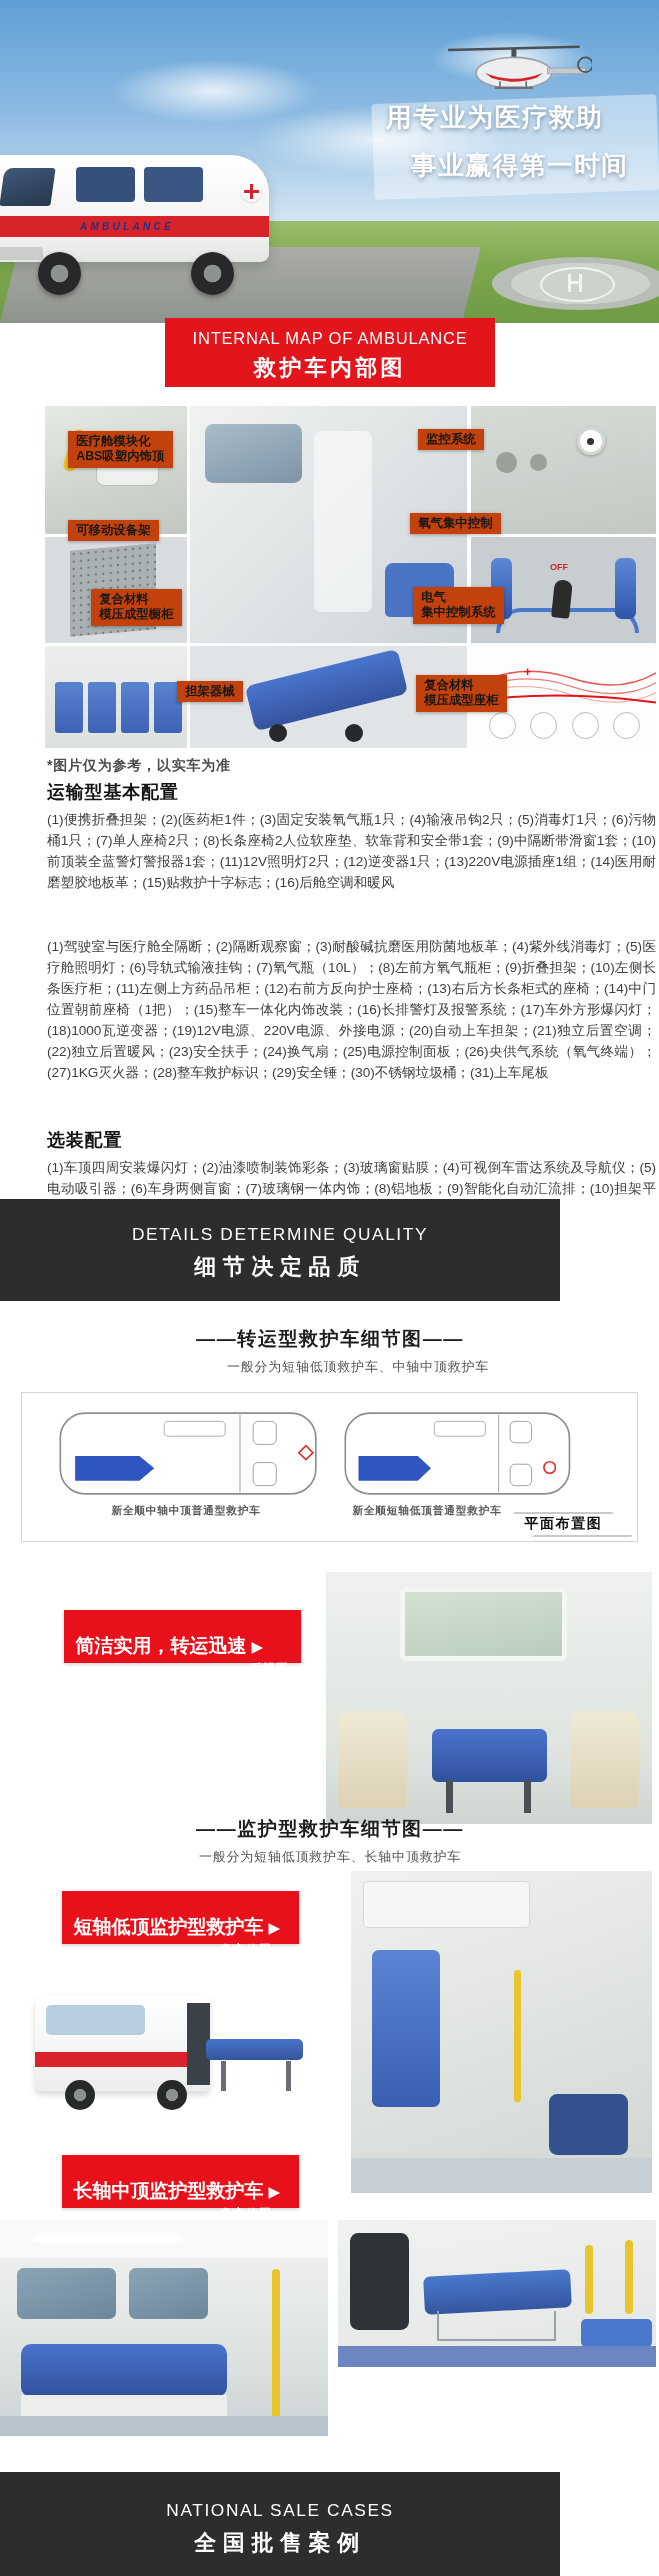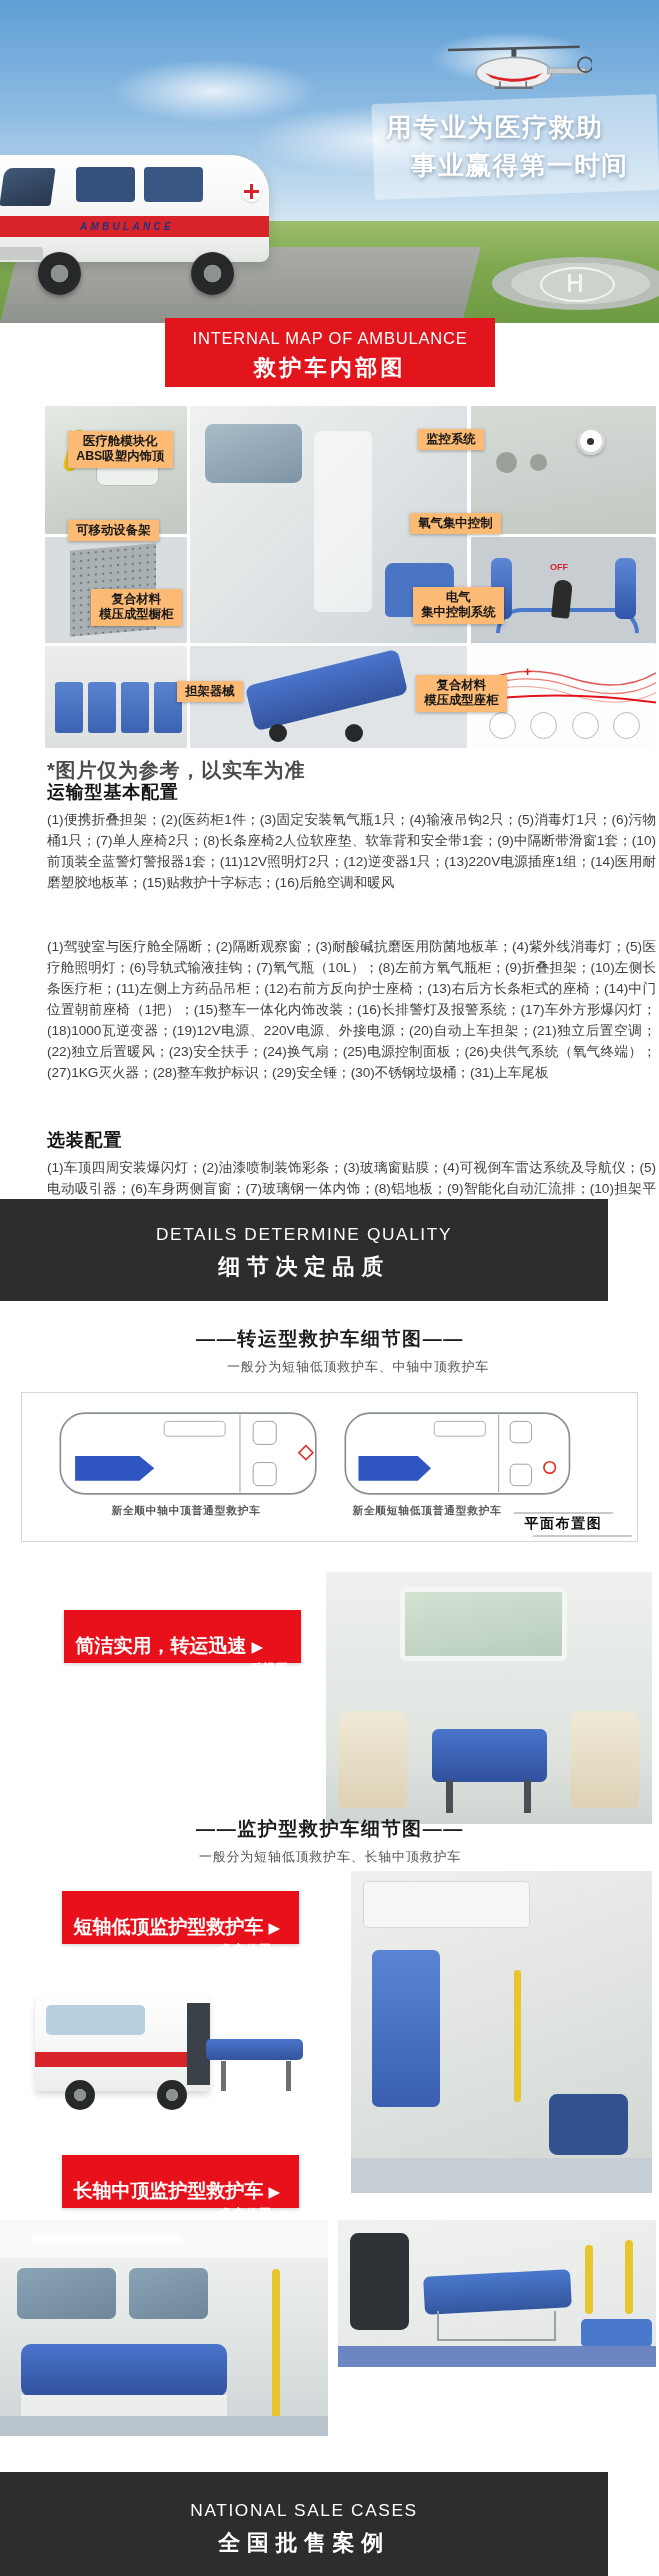--- a/index.html
+++ b/index.html
@@ -16,42 +16,42 @@
       linear-gradient(180deg,#5f9fd6 0%,#8dbbe2 35%,#c6def0 62%,#e9f2f8 78%,#eef3f2 100%);}
   .grass{left:0;top:221px;width:660px;height:102px;background:linear-gradient(180deg,#9dbd6c,#7da84e 45%,#6f9a45);}
   .road{left:0;top:247px;width:462px;height:76px;background:linear-gradient(180deg,#a9aca7,#8f938e);transform:skewX(-14deg);transform-origin:bottom left;}
   .helipad{left:492px;top:257px;width:177px;height:53px;border-radius:50%;background:radial-gradient(#cdd3cc 0 55%,#b7beb6 56% 100%);}
   .helipad-ring{left:48px;top:10px;width:71px;height:31px;border:2.5px solid #f2f4f1;border-radius:50%;}
   .hp-h1{left:76px;top:16.5px;width:3.3px;height:18px;background:#f2f4f1;}
   .hp-h2{left:87px;top:16.5px;width:3.3px;height:18px;background:#f2f4f1;}
   .hp-h3{left:78px;top:24px;width:10.7px;height:3.3px;background:#f2f4f1;}
   .slogan-panel{left:373px;top:99px;width:285px;height:96px;background:rgba(255,255,255,.42);transform:rotate(-2deg);border-radius:3.3px;}
   .slogan{color:#fff;font-weight:bold;font-size:25.6px;letter-spacing:1.6px;text-shadow:0 1.6px 4.1px rgba(40,60,80,.45);white-space:nowrap;}
-  .slogan1{left:386px;top:110px;}
+  .slogan1{left:386px;top:100px;}
   .slogan2{left:411px;top:148px;}
   
   .amb-body{left:-15px;top:155px;width:284px;height:107px;background:linear-gradient(180deg,#ffffff,#f2f3f2 70%,#e4e6e4);border-radius:15px 38px 8.2px 8.2px;box-shadow:0 5px 11.5px rgba(60,70,60,.25);}
   .amb-windshield{left:1.6px;top:168px;width:51px;height:38px;background:linear-gradient(160deg,#41597a,#27374d);border-radius:8.2px 3.3px 3.3px 3.3px;transform:skewX(-8deg);}
   .amb-win1{left:76px;top:167px;width:59px;height:35px;background:#35507a;border-radius:4.1px;}
   .amb-win2{left:144px;top:167px;width:59px;height:35px;background:#3a5682;border-radius:4.1px;}
   .amb-stripe{left:-15px;top:216px;width:284px;height:21.4px;background:#d8232a;display:flex;align-items:center;justify-content:center;}
   .amb-stripe span{color:#22337f;font-style:italic;font-weight:bold;font-size:10px;letter-spacing:3.3px;}
   .amb-bumper{left:-15px;top:247px;width:58px;height:13px;background:#c9ccc9;border-radius:3.3px;}
   .wheel{top:252px;width:43px;height:43px;border-radius:50%;background:radial-gradient(#8e9192 0 28%,#26282a 30% 100%);box-shadow:0 2.5px 5px rgba(0,0,0,.35);}
   .wheel1{left:38px;} .wheel2{left:191px;}
   .amb-cross{left:241px;top:181px;width:21.4px;height:21.4px;border-radius:50%;background:#fff;box-shadow:0 0.8px 1.6px rgba(0,0,0,.2);}
   .amb-cross i{position:absolute;background:#d8232a;}
   .amb-cross .v{left:9px;top:3.3px;width:3.3px;height:15px;}
   .amb-cross .h{left:3.3px;top:9px;width:15px;height:3.3px;}
 
   
   .banner-red{left:165px;top:318px;width:330px;height:69px;background:#e2151d;color:#fff;text-align:center;}
   .banner-red .en{margin-top:10.7px;font-size:16.5px;letter-spacing:0.8px;}
   .banner-red .zh{margin-top:5px;font-size:22px;font-weight:bold;letter-spacing:3.3px;}
-  .banner-dark{left:0;width:608px;height:102px;background:#2d2d2d;color:#fff;text-align:center;}
+  .banner-dark{left:0;width:560px;height:102px;background:#2d2d2d;color:#fff;text-align:center;}
   .banner-dark .en{margin-top:25px;font-size:17.3px;letter-spacing:1.6px;}
   .banner-dark .zh{margin-top:6.6px;font-size:22px;font-weight:bold;letter-spacing:6.6px;}
 
   
   .diagram{left:45px;top:406px;width:610px;height:342px;}
   .tile{position:absolute;overflow:hidden;border-radius:1.6px;}
   .t-ceiling{background:linear-gradient(165deg,#e6eae5,#cfd6cf 55%,#c0c8c1);}
   .yellow-handle{left:23px;top:23px;width:13px;height:43px;background:#e8c21f;border-radius:6.6px;transform:rotate(18deg);}
   .vent{left:51px;top:40px;width:61px;height:38px;background:#eef0ed;border:1.6px solid #b9c1b9;border-radius:8.2px;}
   .t-perf{background:#d9dde0;}
@@ -71,23 +71,23 @@
   .cam-lens{left:116px;top:32px;width:7.4px;height:7.4px;border-radius:50%;background:#333;}
   .spk{border-radius:50%;background:#9aa19b;}
   .t-oxy{background:#c8cdd1;}
   .cyl{top:21.4px;width:21.4px;height:61px;border-radius:6.6px;background:linear-gradient(180deg,#5d88d6,#2f55a8);}
   .oxy-knob{left:82px;top:43px;width:18px;height:38px;background:#2b2b2b;border-radius:8.2px 8.2px 3.3px 3.3px;transform:rotate(6deg);}
   .oxy-off{left:79px;top:25px;color:#d8232a;font-size:9px;font-weight:bold;}
   .oxy-pipe{left:25px;top:71px;width:135px;height:21.4px;border:4.1px solid #4a78cc;border-bottom:none;border-radius:49px 49px 0 0;background:transparent;}
   .t-elec{background:#fdfdfd;}
   .elec-circ{top:69px;width:25px;height:25px;border:0.8px solid #b9b9b9;border-radius:50%;background:#fff;}
 
-  .chip{position:absolute;background:#fdba74;color:#181818;font-weight:bold;font-size:12.4px;line-height:1.28;
-        padding:2.5px 8.2px;box-shadow:0 0.8px 3.3px rgba(0,0,0,.3);text-align:center;white-space:nowrap;}
-  .footnote{left:47px;top:757px;font-size:20px;font-weight:600;color:#4c4c4c;letter-spacing:0.8px;}
+  .chip{position:absolute;background:#c2410c;color:#181818;font-weight:bold;font-size:12.4px;line-height:1.28;
+        padding:2.5px 8.2px;box-shadow:0 0.8px 3.3px rgba(0,0,0,.3);text-align:left;white-space:nowrap;}
+  .footnote{left:47px;top:757px;font-size:14px;font-weight:600;color:#4c4c4c;letter-spacing:0.8px;}
 
   
   .cfg-title{left:47px;width:577px;font-size:18px;font-weight:bold;color:#141414;letter-spacing:0.8px;}
   .cfg-body{left:47px;width:609px;font-size:13.6px;line-height:1.54;color:#3f3f3f;text-align:justify;}
 
   
   .sec-title{left:0;width:660px;text-align:center;font-size:19px;font-weight:bold;color:#1d1d1d;letter-spacing:1.6px;}
   .sec-sub{left:0;width:660px;text-align:center;font-size:13px;color:#555;letter-spacing:0.8px;}
 
   

